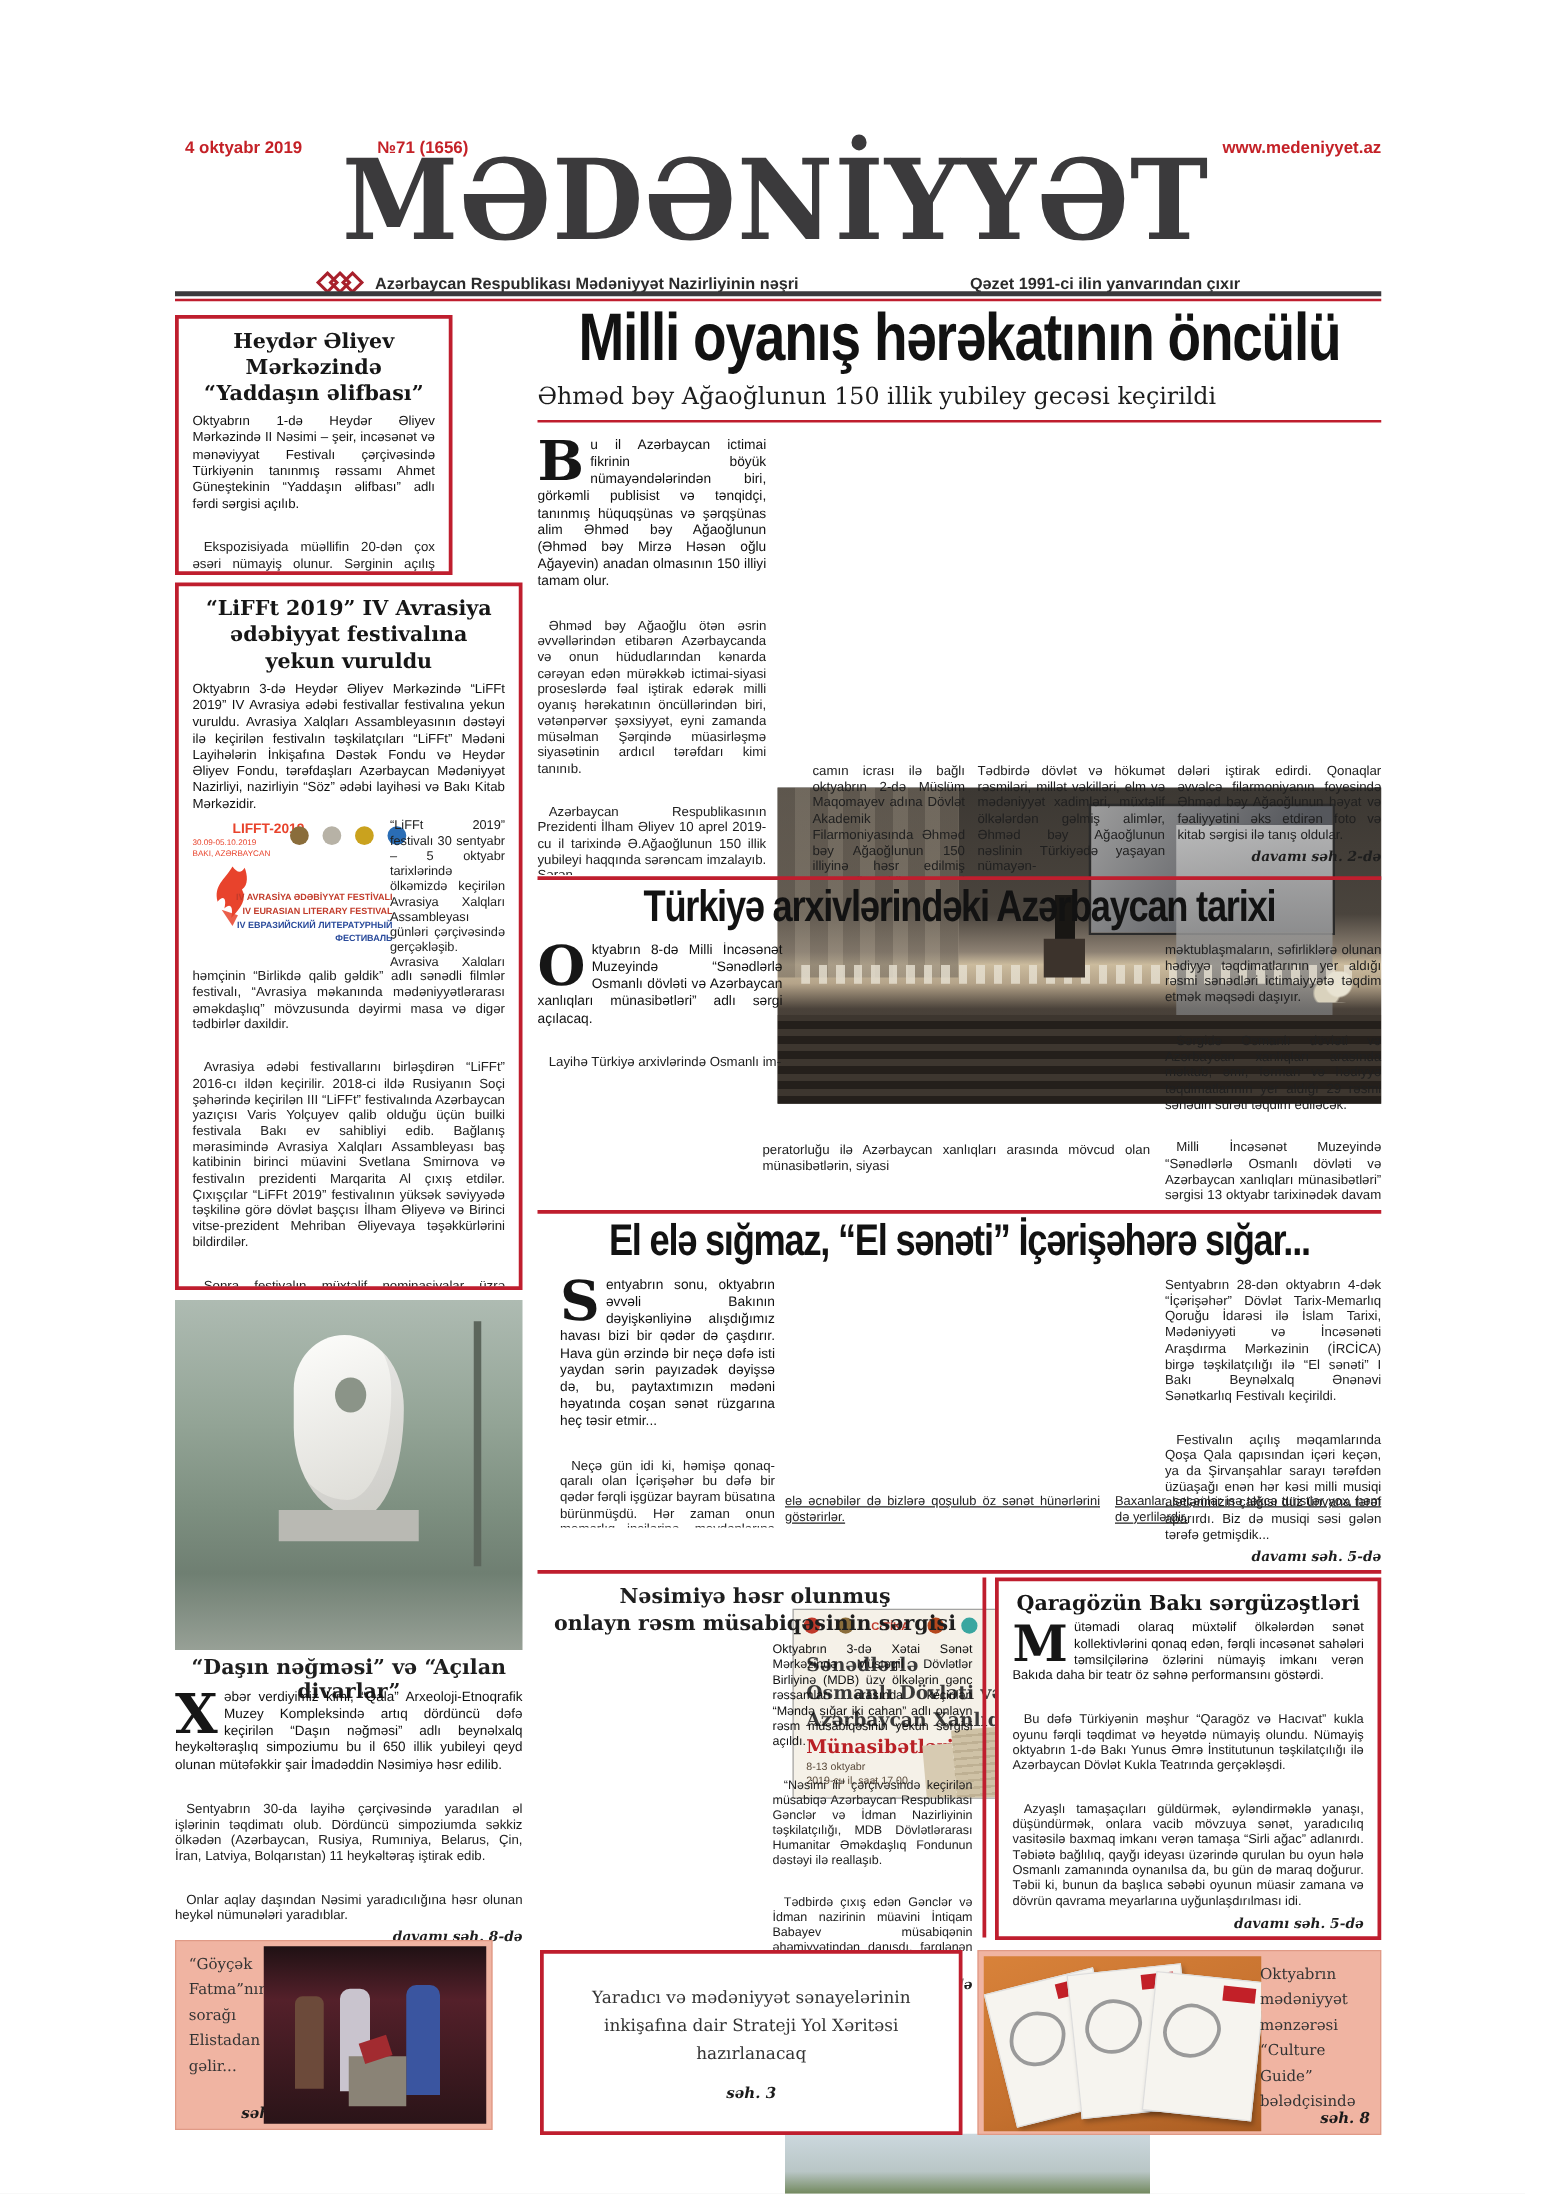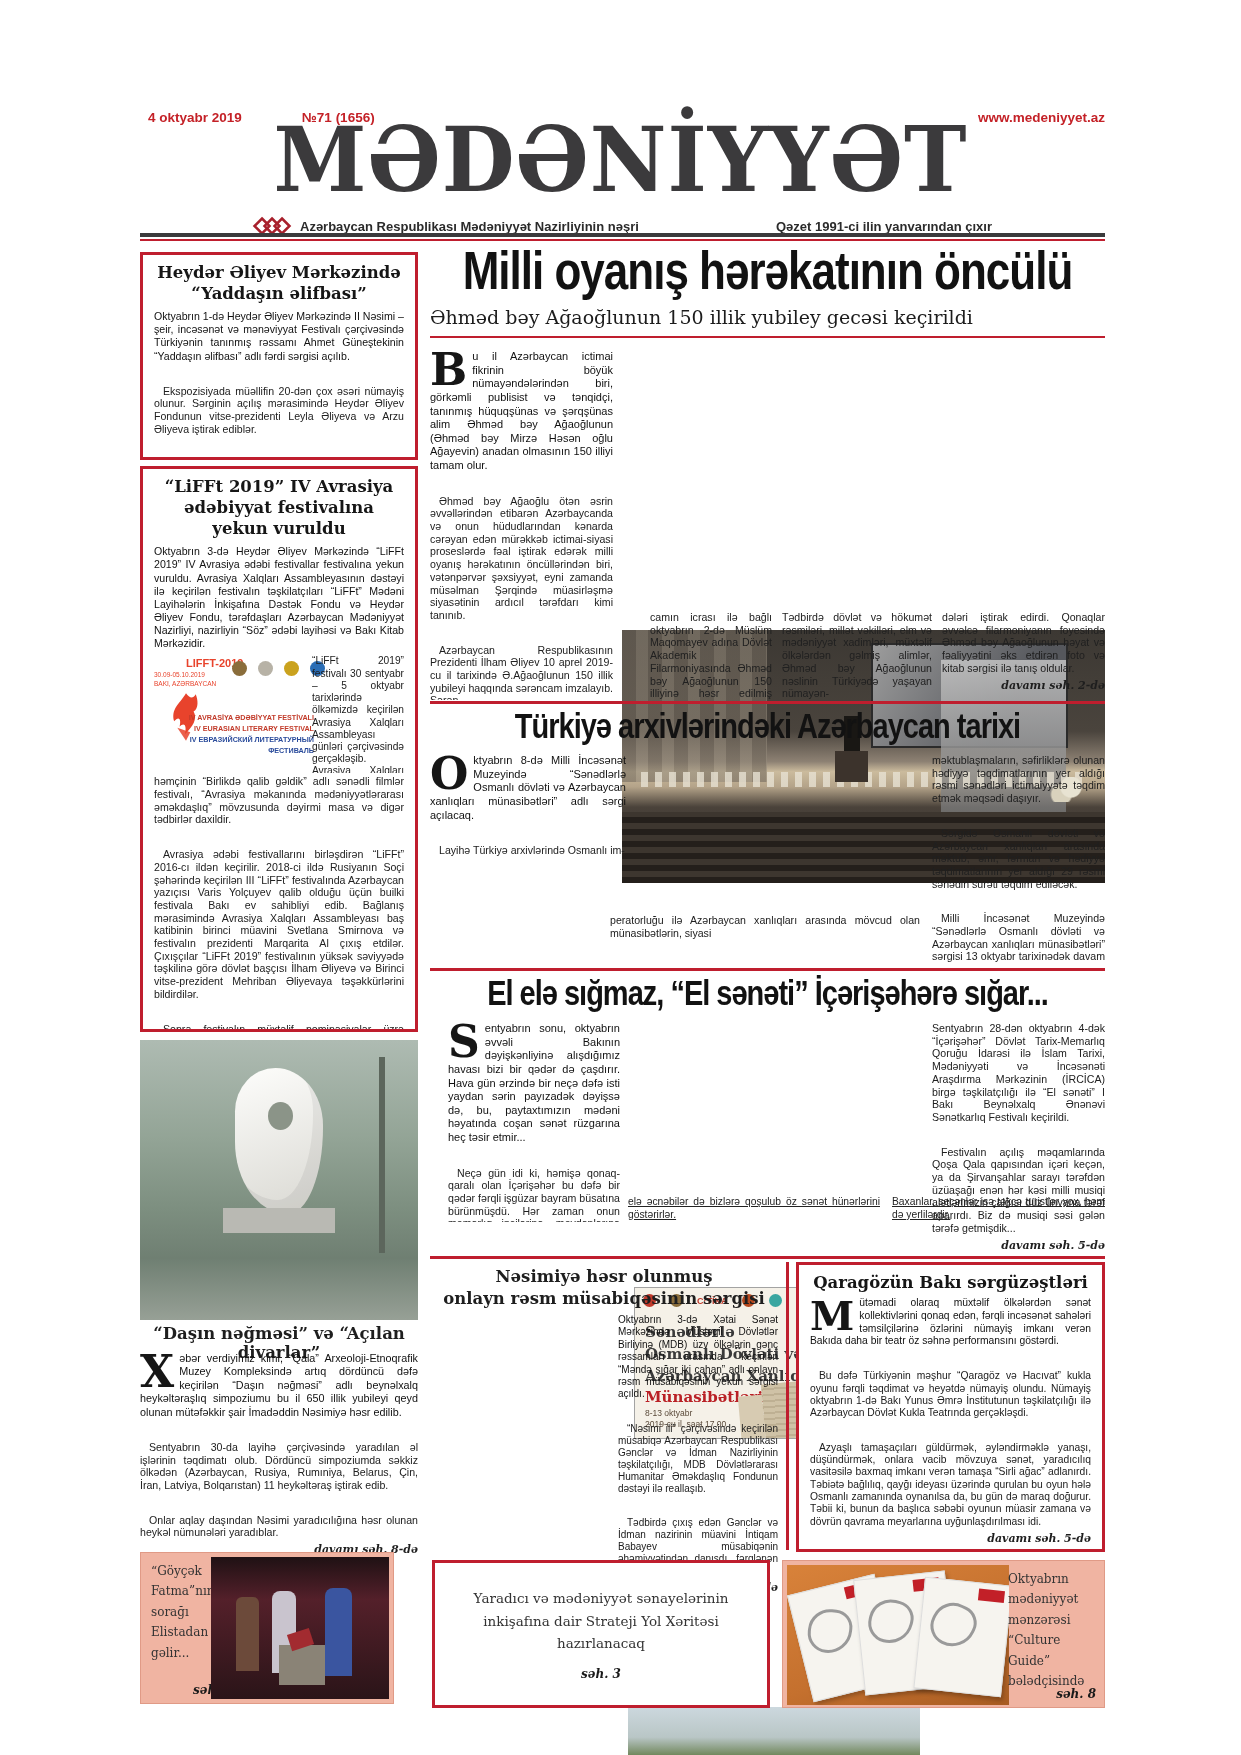--- a/index.html
+++ b/index.html
@@ -111,21 +111,21 @@
             <path d="M36 3 L45 12 L36 21 L27 12 Z"></path>
           </g>
         </svg>
     </span>
     <span>Azərbaycan Respublikası Mədəniyyət Nazirliyinin nəşri</span>
     <span class="since">Qəzet 1991-ci ilin yanvarından çıxır</span>
   </div>
   <div class="abs rule-dark"></div>
   <div class="abs rule-red"></div>
 
-  <div class="abs redbox" style="left:140px; top:252px; width:278px; height:208px;">
+  <div class="abs redbox" style="left:140px; top:252px; width:222px; height:208px;">
     <div class="box-title" style="font-size:16.5px;">
       <span>Heydər Əliyev Mərkəzində</span><br>
       <span>“Yaddaşın əlifbası”</span>
     </div>
     <div class="lead" style="font-size:10.6px;">Oktyabrın 1-də Heydər Əliyev Mərkəzində II Nəsimi – şeir, incəsənət və mənəviyyat Festivalı çərçivəsində Türkiyənin tanınmış rəssamı Ahmet Güneştekinin “Yaddaşın əlifbası” adlı fərdi sərgisi açılıb.</div>
     <div class="body para">Ekspozisiyada müəllifin 20-dən çox əsəri nümayiş olunur. Sərginin açılış mərasimində Heydər Əliyev Fondunun vitse-prezidenti Leyla Əliyeva və Arzu Əliyeva iştirak ediblər.</div>
     <div class="body para">Heydər Əliyev Mərkəzinin direktoru Anar Ələkbərov mərasimdə çıxış edərək bildirib ki, Heydər Əliyev Fondunun və Mədəniyyət Nazirliyinin təşkilatçılığı ilə ikinci dəfə keçirilən Nəsimi festivalı çərçivəsində müxtəlif mədəniyyət ocaqlarında təşkil edilən 50-yə yaxın tədbir öz rəngarəngliyi ilə seçilib.</div>
 
   </div>
 

